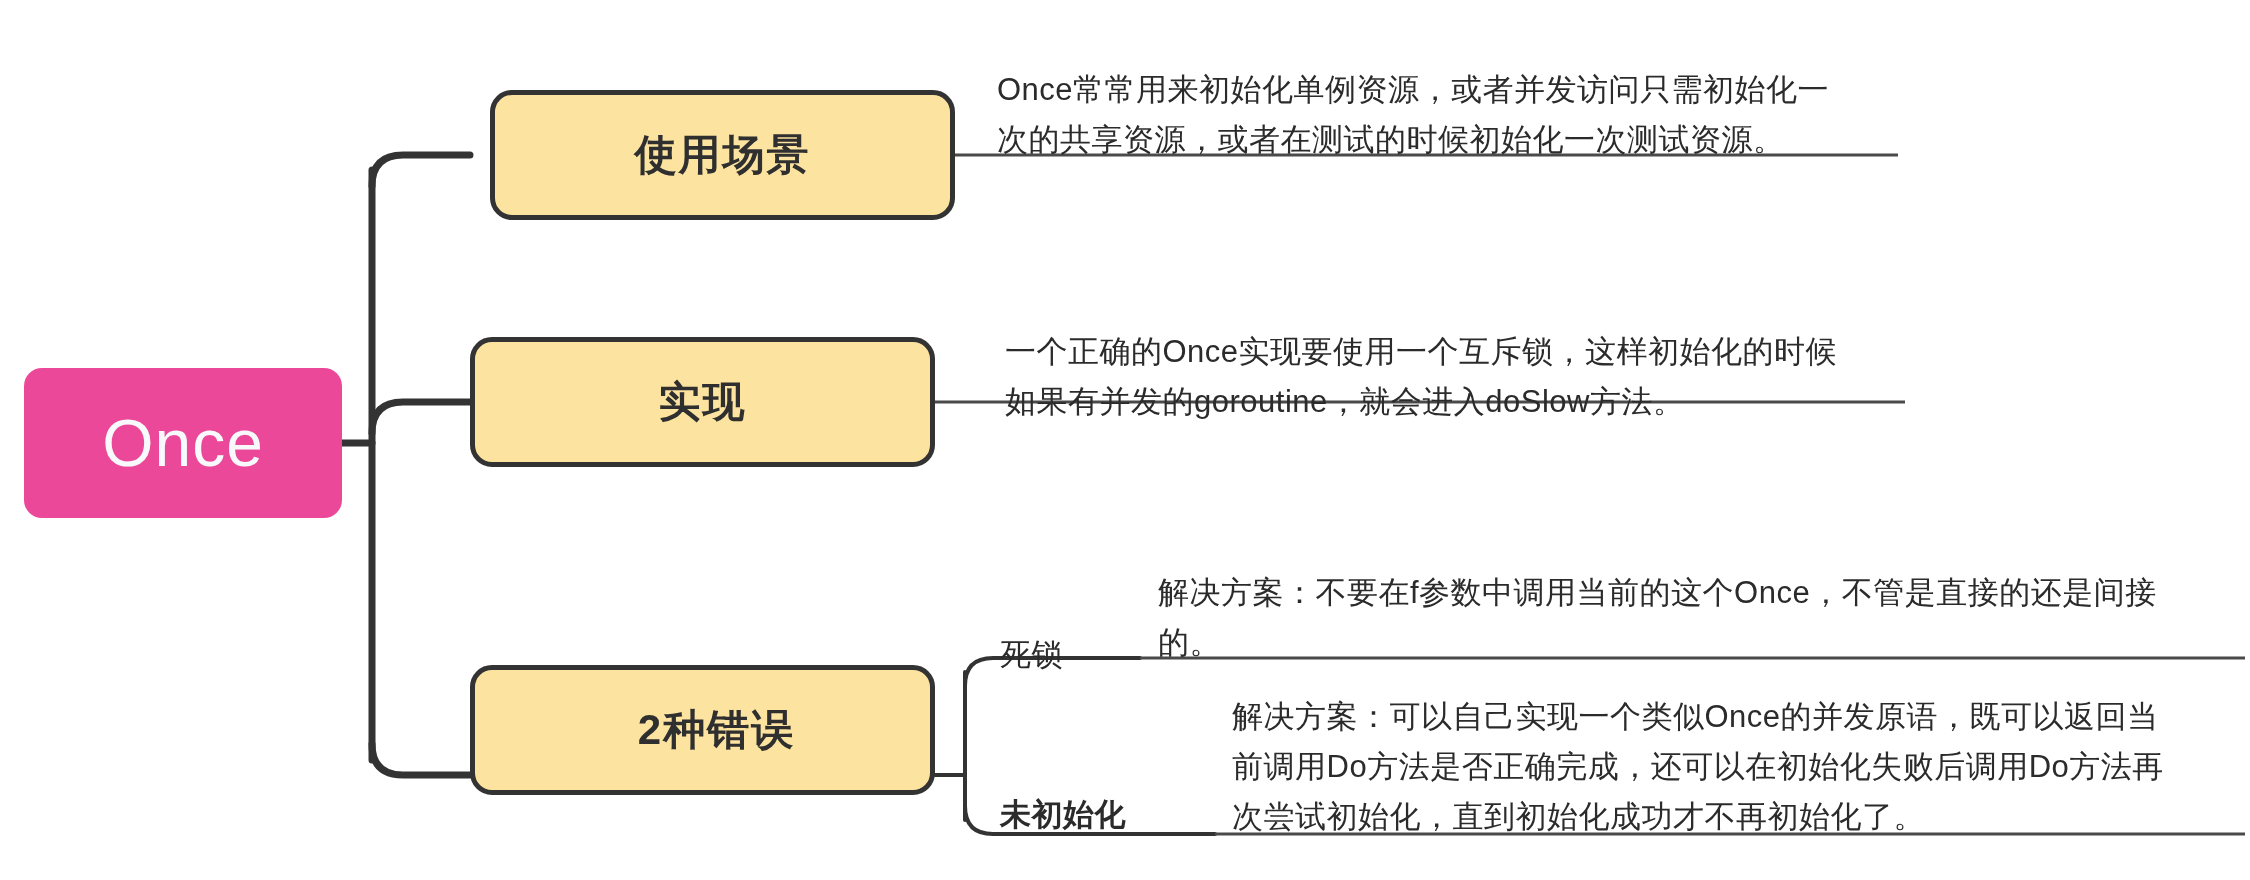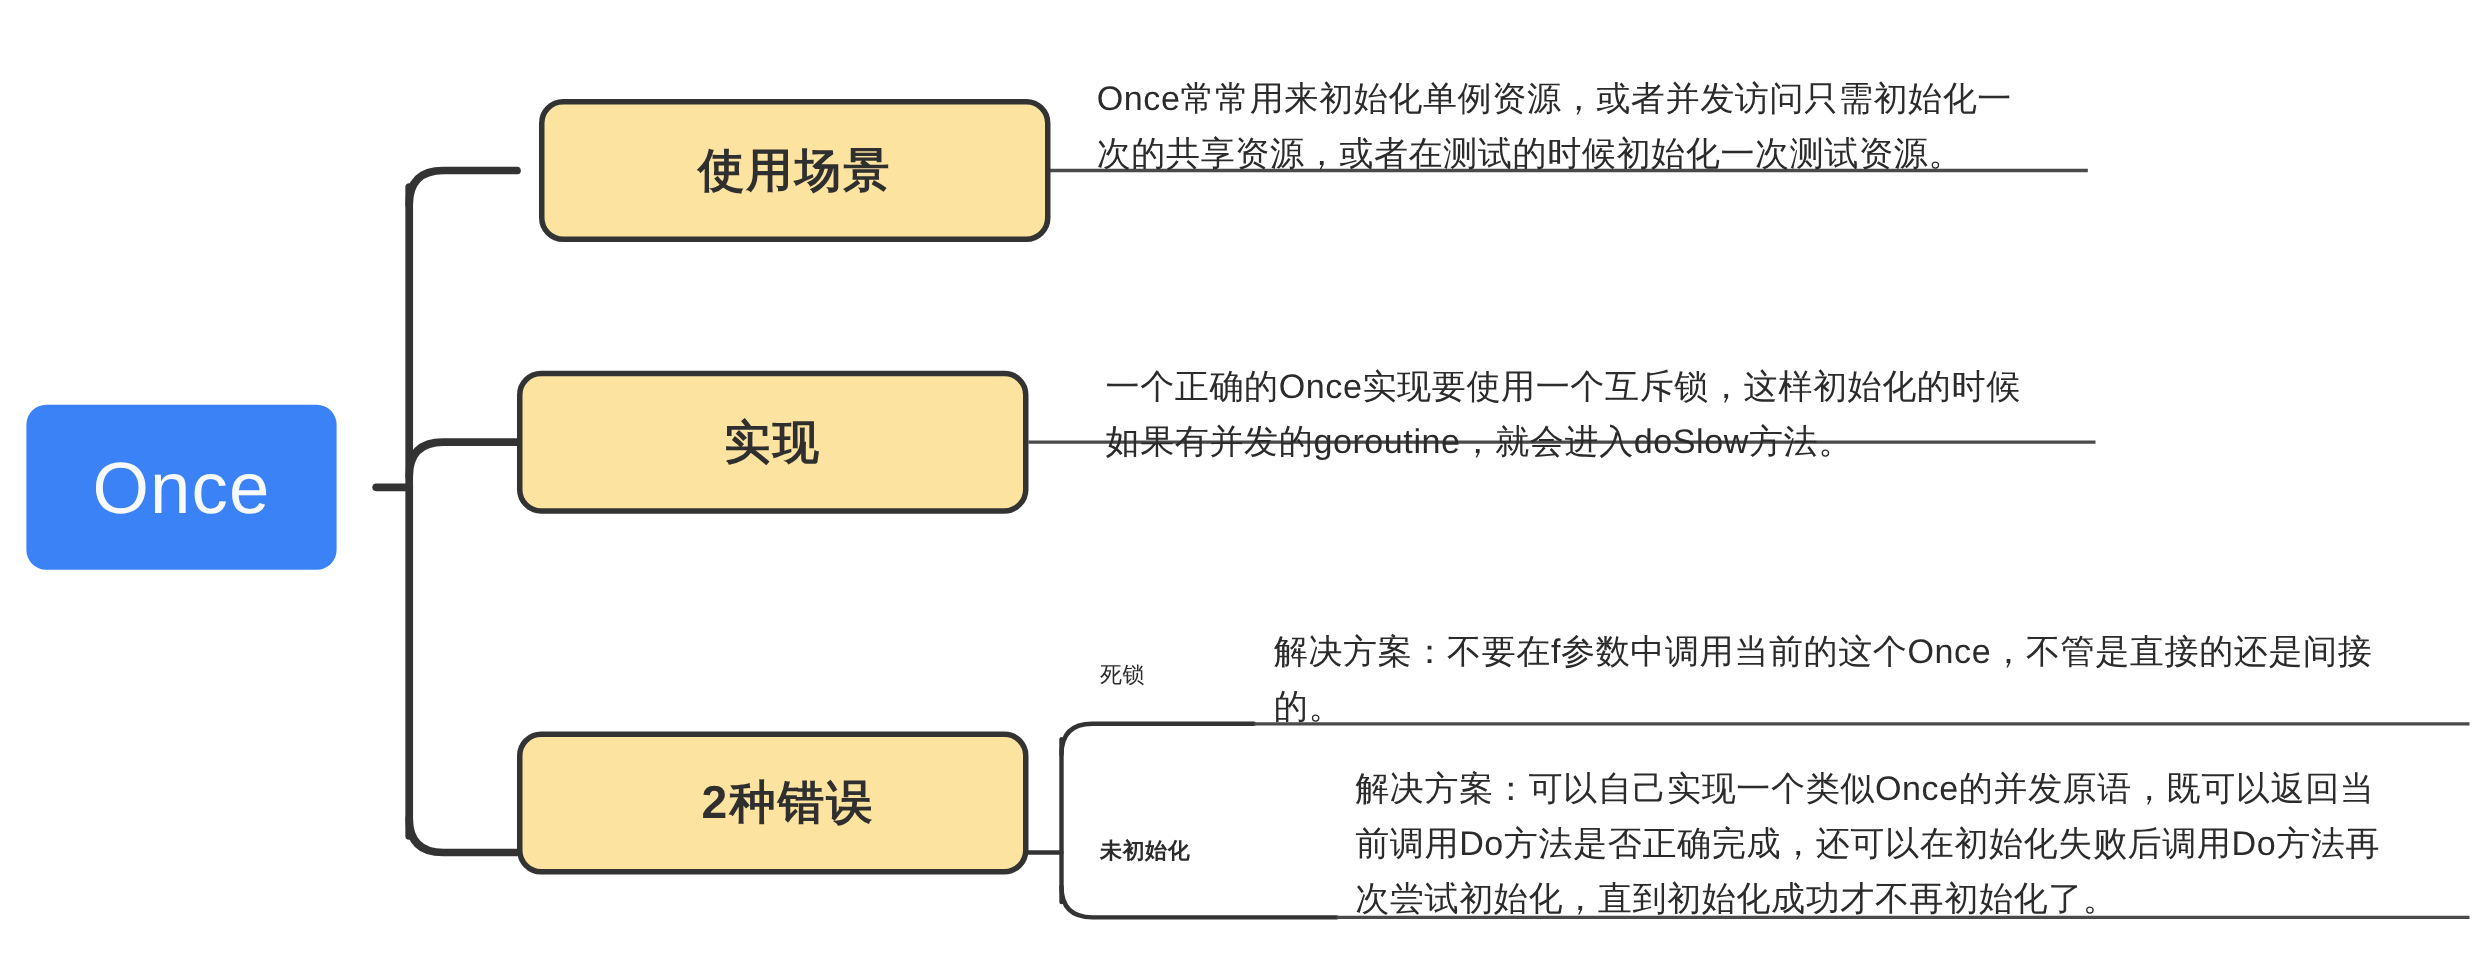--- a/index.html
+++ b/index.html
@@ -12,22 +12,22 @@
   #canvas{position:relative;width:2250px;height:880px;}
   #wires{position:absolute;left:0;top:0;width:2250px;height:880px;}
 
   .node{
     position:absolute;
     box-sizing:border-box;
     display:flex;align-items:center;justify-content:center;
     border-radius:18px;
   }
   .root-node{
-    left:24px;top:368px;width:282px;height:150px;
-    background:#3b82f6;
+    left:24px;top:368px;width:318px;height:150px;
+    background:#ec4899;
     border-radius:18px;
   }
   .root-label{
     color:#f7f9fb;
     font-size:66px;
     letter-spacing:1px;
     font-weight:400;
   }
   .branch-node{
     background:#fce3a0;
@@ -55,22 +55,23 @@
     margin-top:12px;
   }
   #note-0{left:997px;top:53px;width:900px;}
   #note-1{left:1005px;top:315px;width:900px;}
   #note-2{left:1158px;top:556px;width:1060px;}
   #note-3{left:1232px;top:680px;width:1010px;}
 
   .sublabel{
     position:absolute;
     color:#2b2b2b;
-    font-size:20px;
+    font-size:31px;
     letter-spacing:0.5px;
+    margin-top:34px;
   }
   #sublabel-0{left:1000px;top:600px;}
   #sublabel-1{left:1000px;top:760px;font-weight:bold;}
 </style>
 </head>
 <body>
 
 <div id="canvas">
 
   <svg id="wires" viewBox="0 0 2250 880" xmlns="http://www.w3.org/2000/svg">

